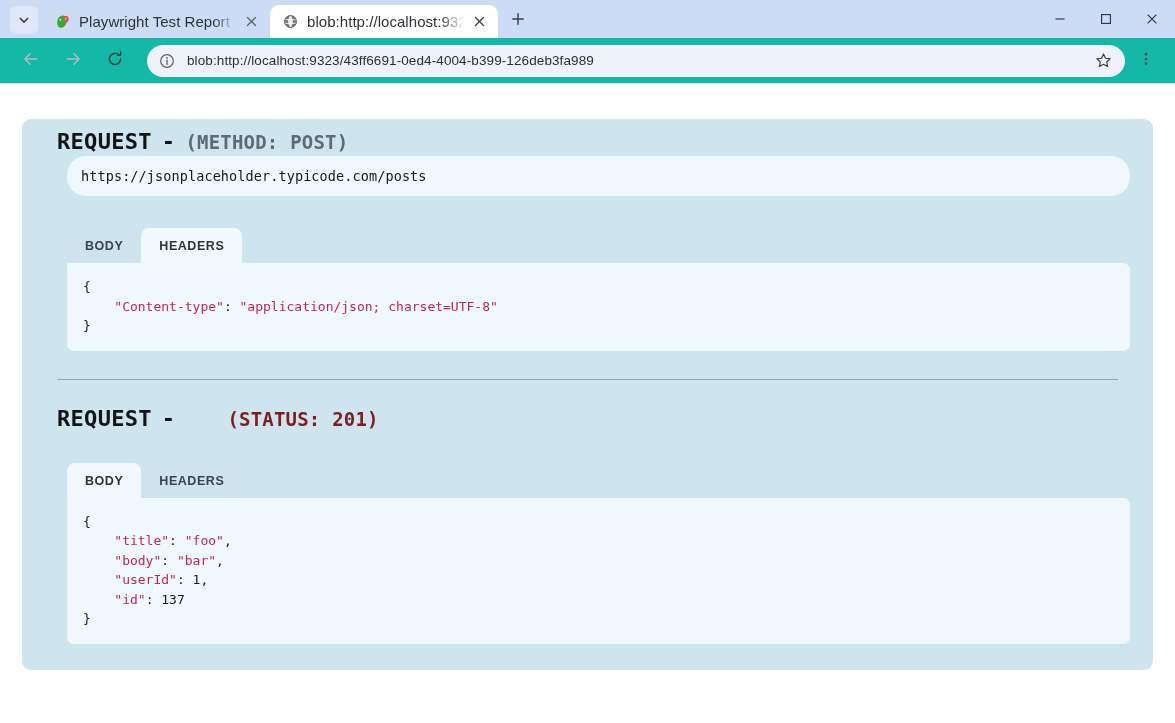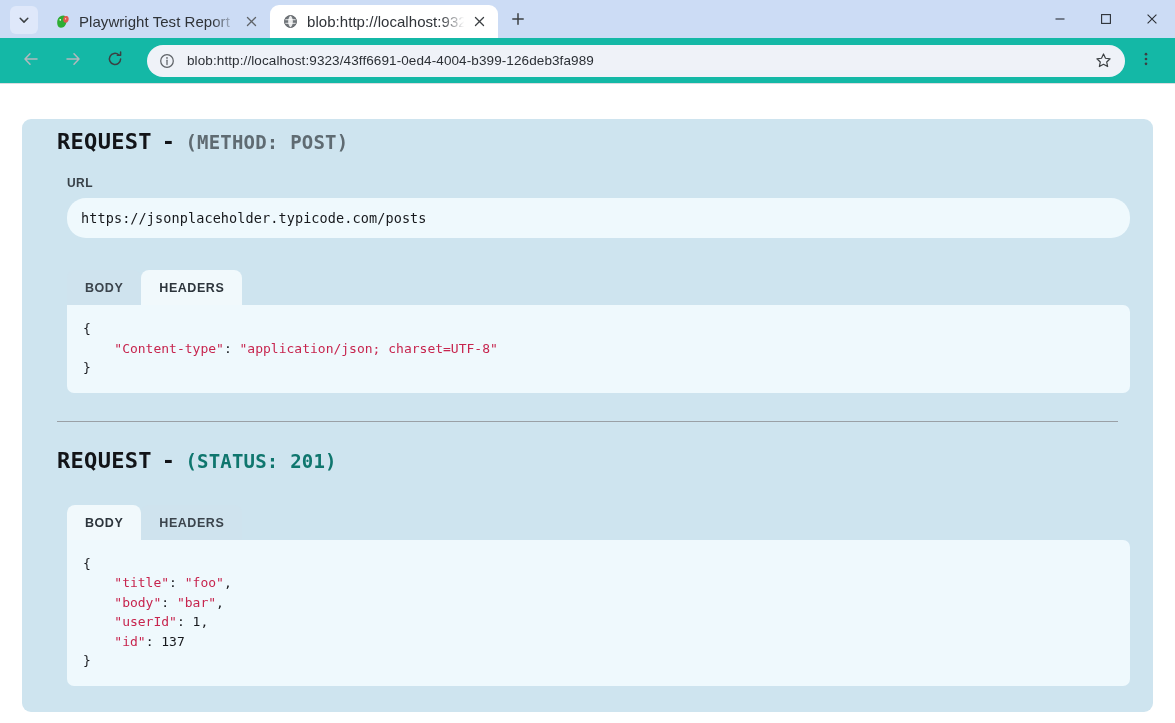--- a/index.html
+++ b/index.html
@@ -240,21 +240,21 @@
     font-weight: bold;
     margin: 0 10px;
     color: #121418;
   }
   .section-heading .meta {
     font-size: 19px;
     font-weight: bold;
     letter-spacing: 0.2px;
   }
   .meta.method { color: #5f6b72; }
-  .meta.status { color: #0f766e; }
+  .meta.status { color: #7f1d1d; margin-left: 42px; }
 
   .field-label {
     font-size: 12px;
     font-weight: bold;
     color: #384148;
     letter-spacing: 0.45px;
     margin: 22px 0 8px 22px;
   }
 
   .url-box {
@@ -450,21 +450,20 @@
   <div class="viewport">
     <div class="card">
 
       <div class="section-block">
         <div class="section-heading">
           <span>REQUEST</span>
           <span class="dash">-</span>
           <span class="meta method">(METHOD: POST)</span>
         </div>
 
-        <div class="field-label">URL</div>
         <div class="url-box">https://jsonplaceholder.typicode.com/posts</div>
 
         <div class="tabs-row">
           <div class="panel-tab">BODY</div>
           <div class="panel-tab active">HEADERS</div>
         </div>
         <div class="code-panel"><span class="p">{</span>
     <span class="k">"Content-type"</span><span class="p">: </span><span class="s">"application/json; charset=UTF-8"</span><span class="p"></span>
 <span class="p">}</span></div>
       </div>

